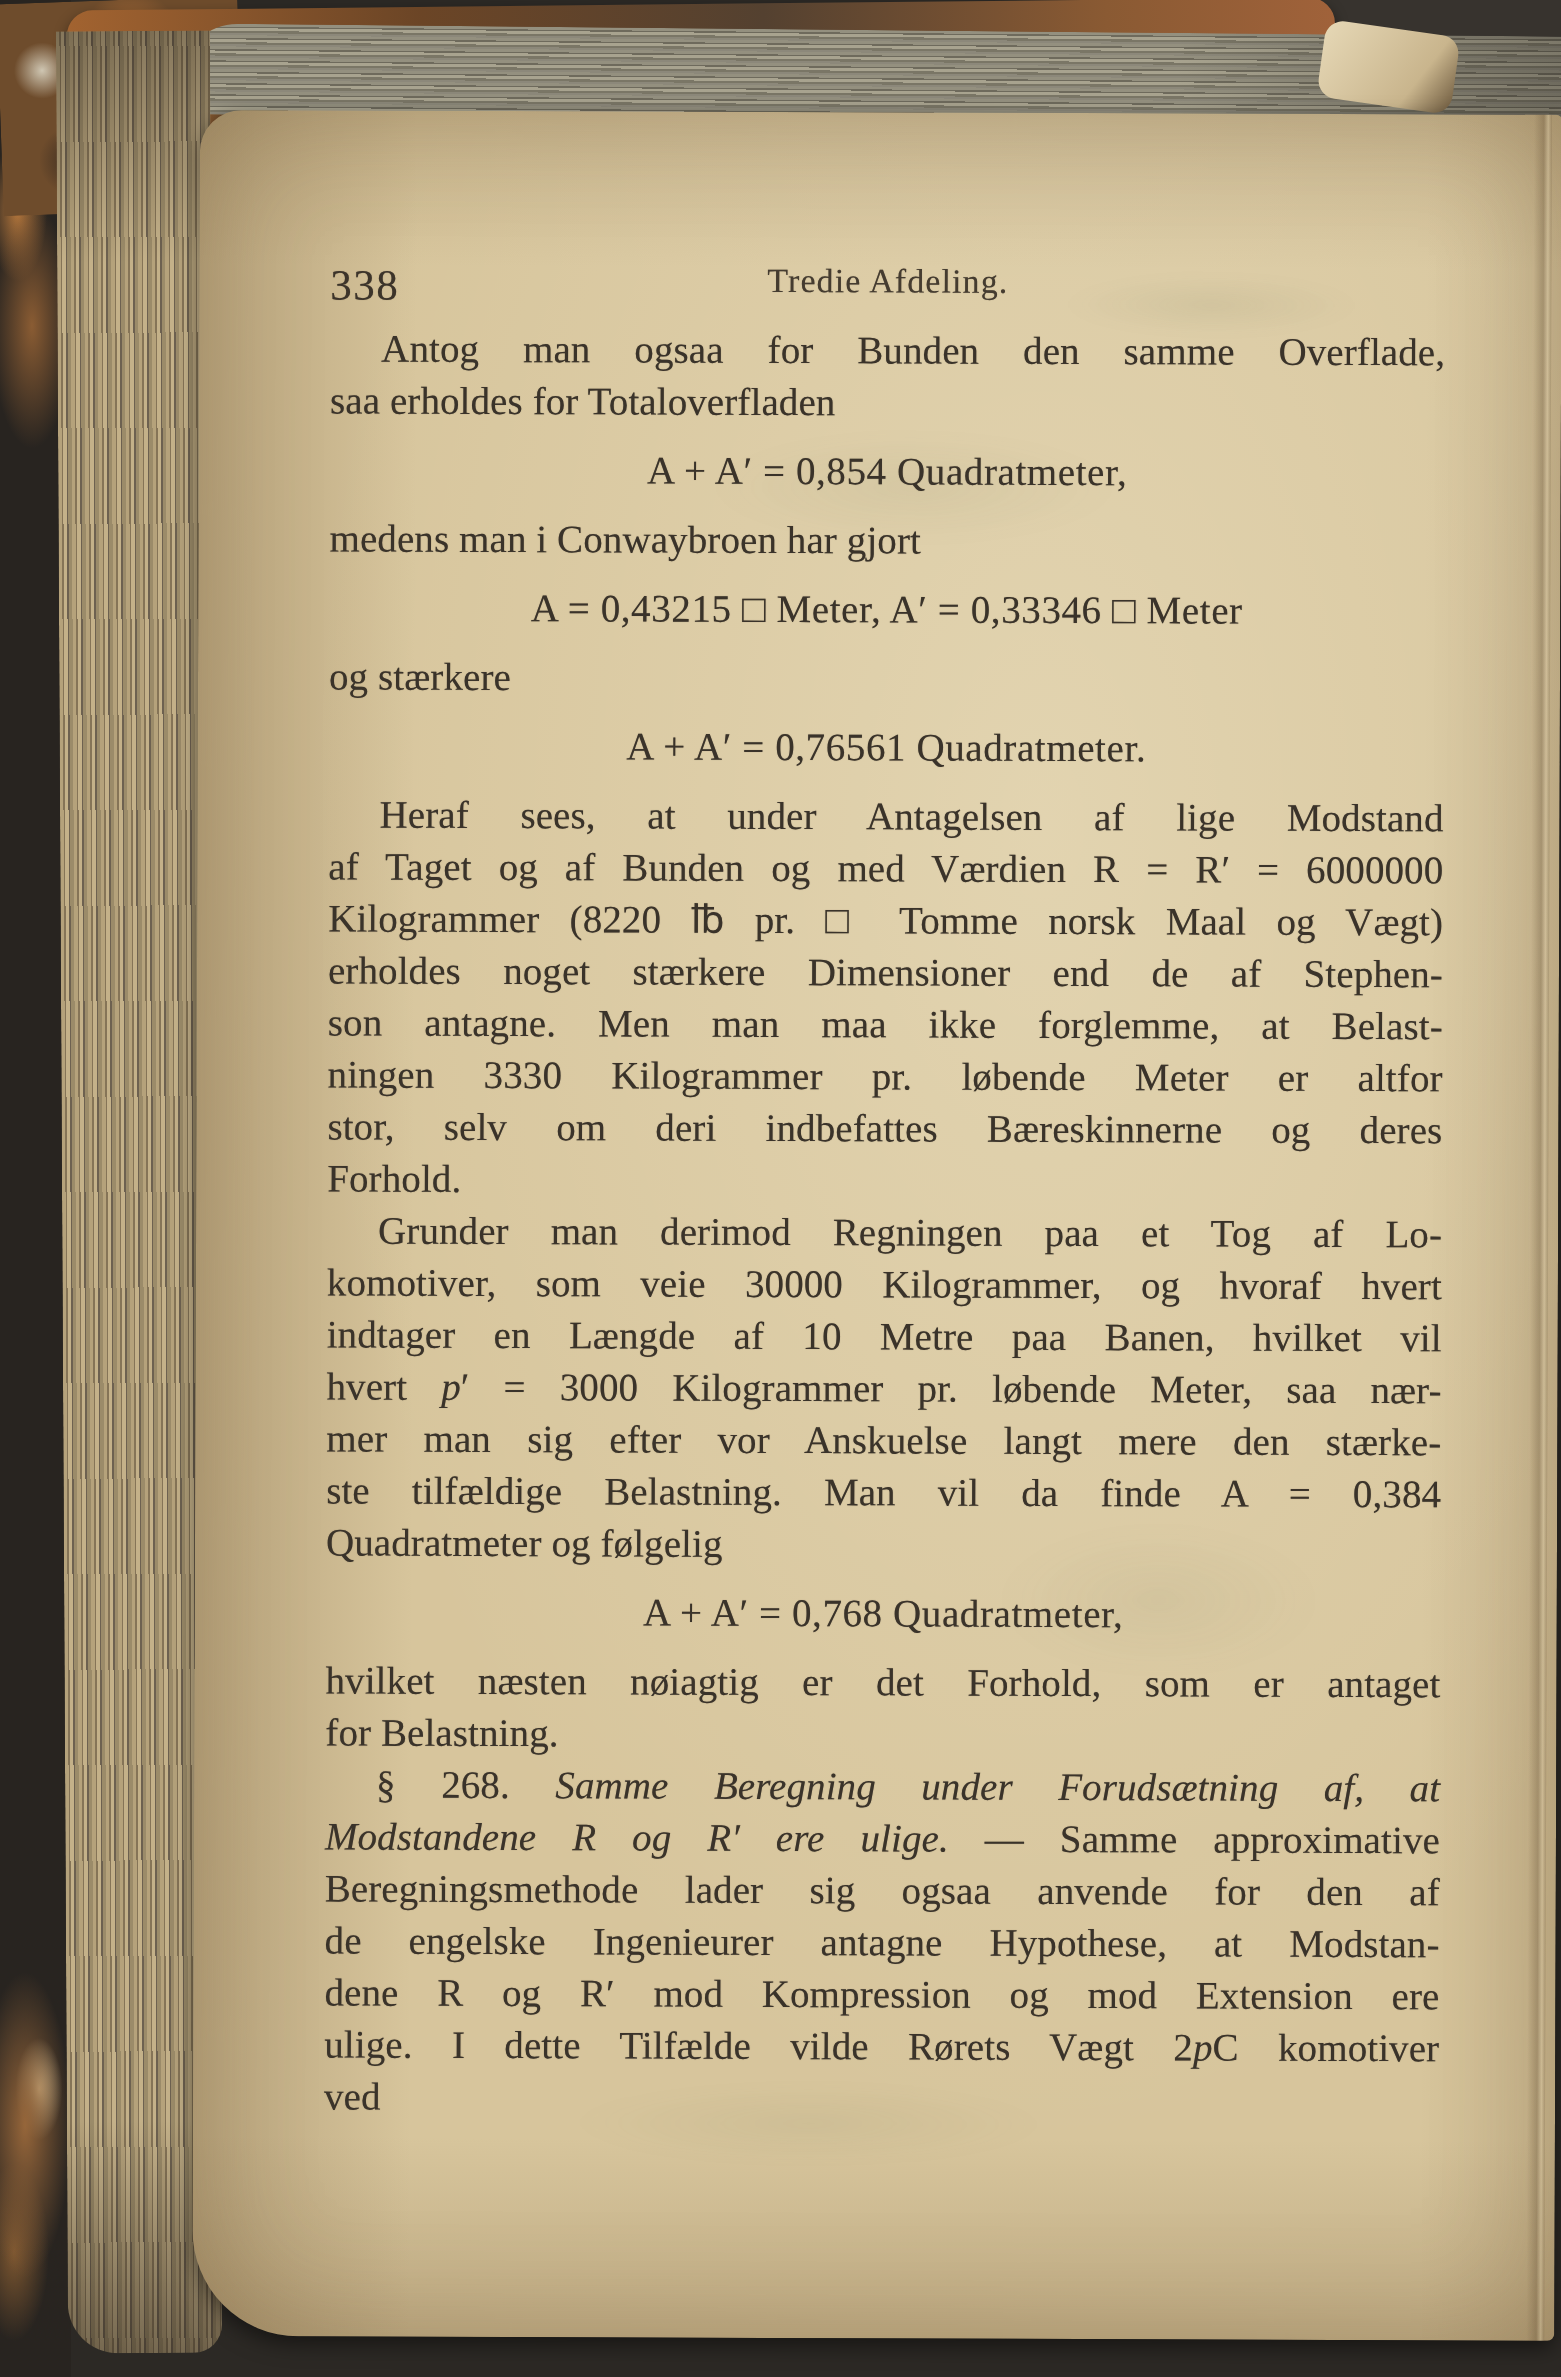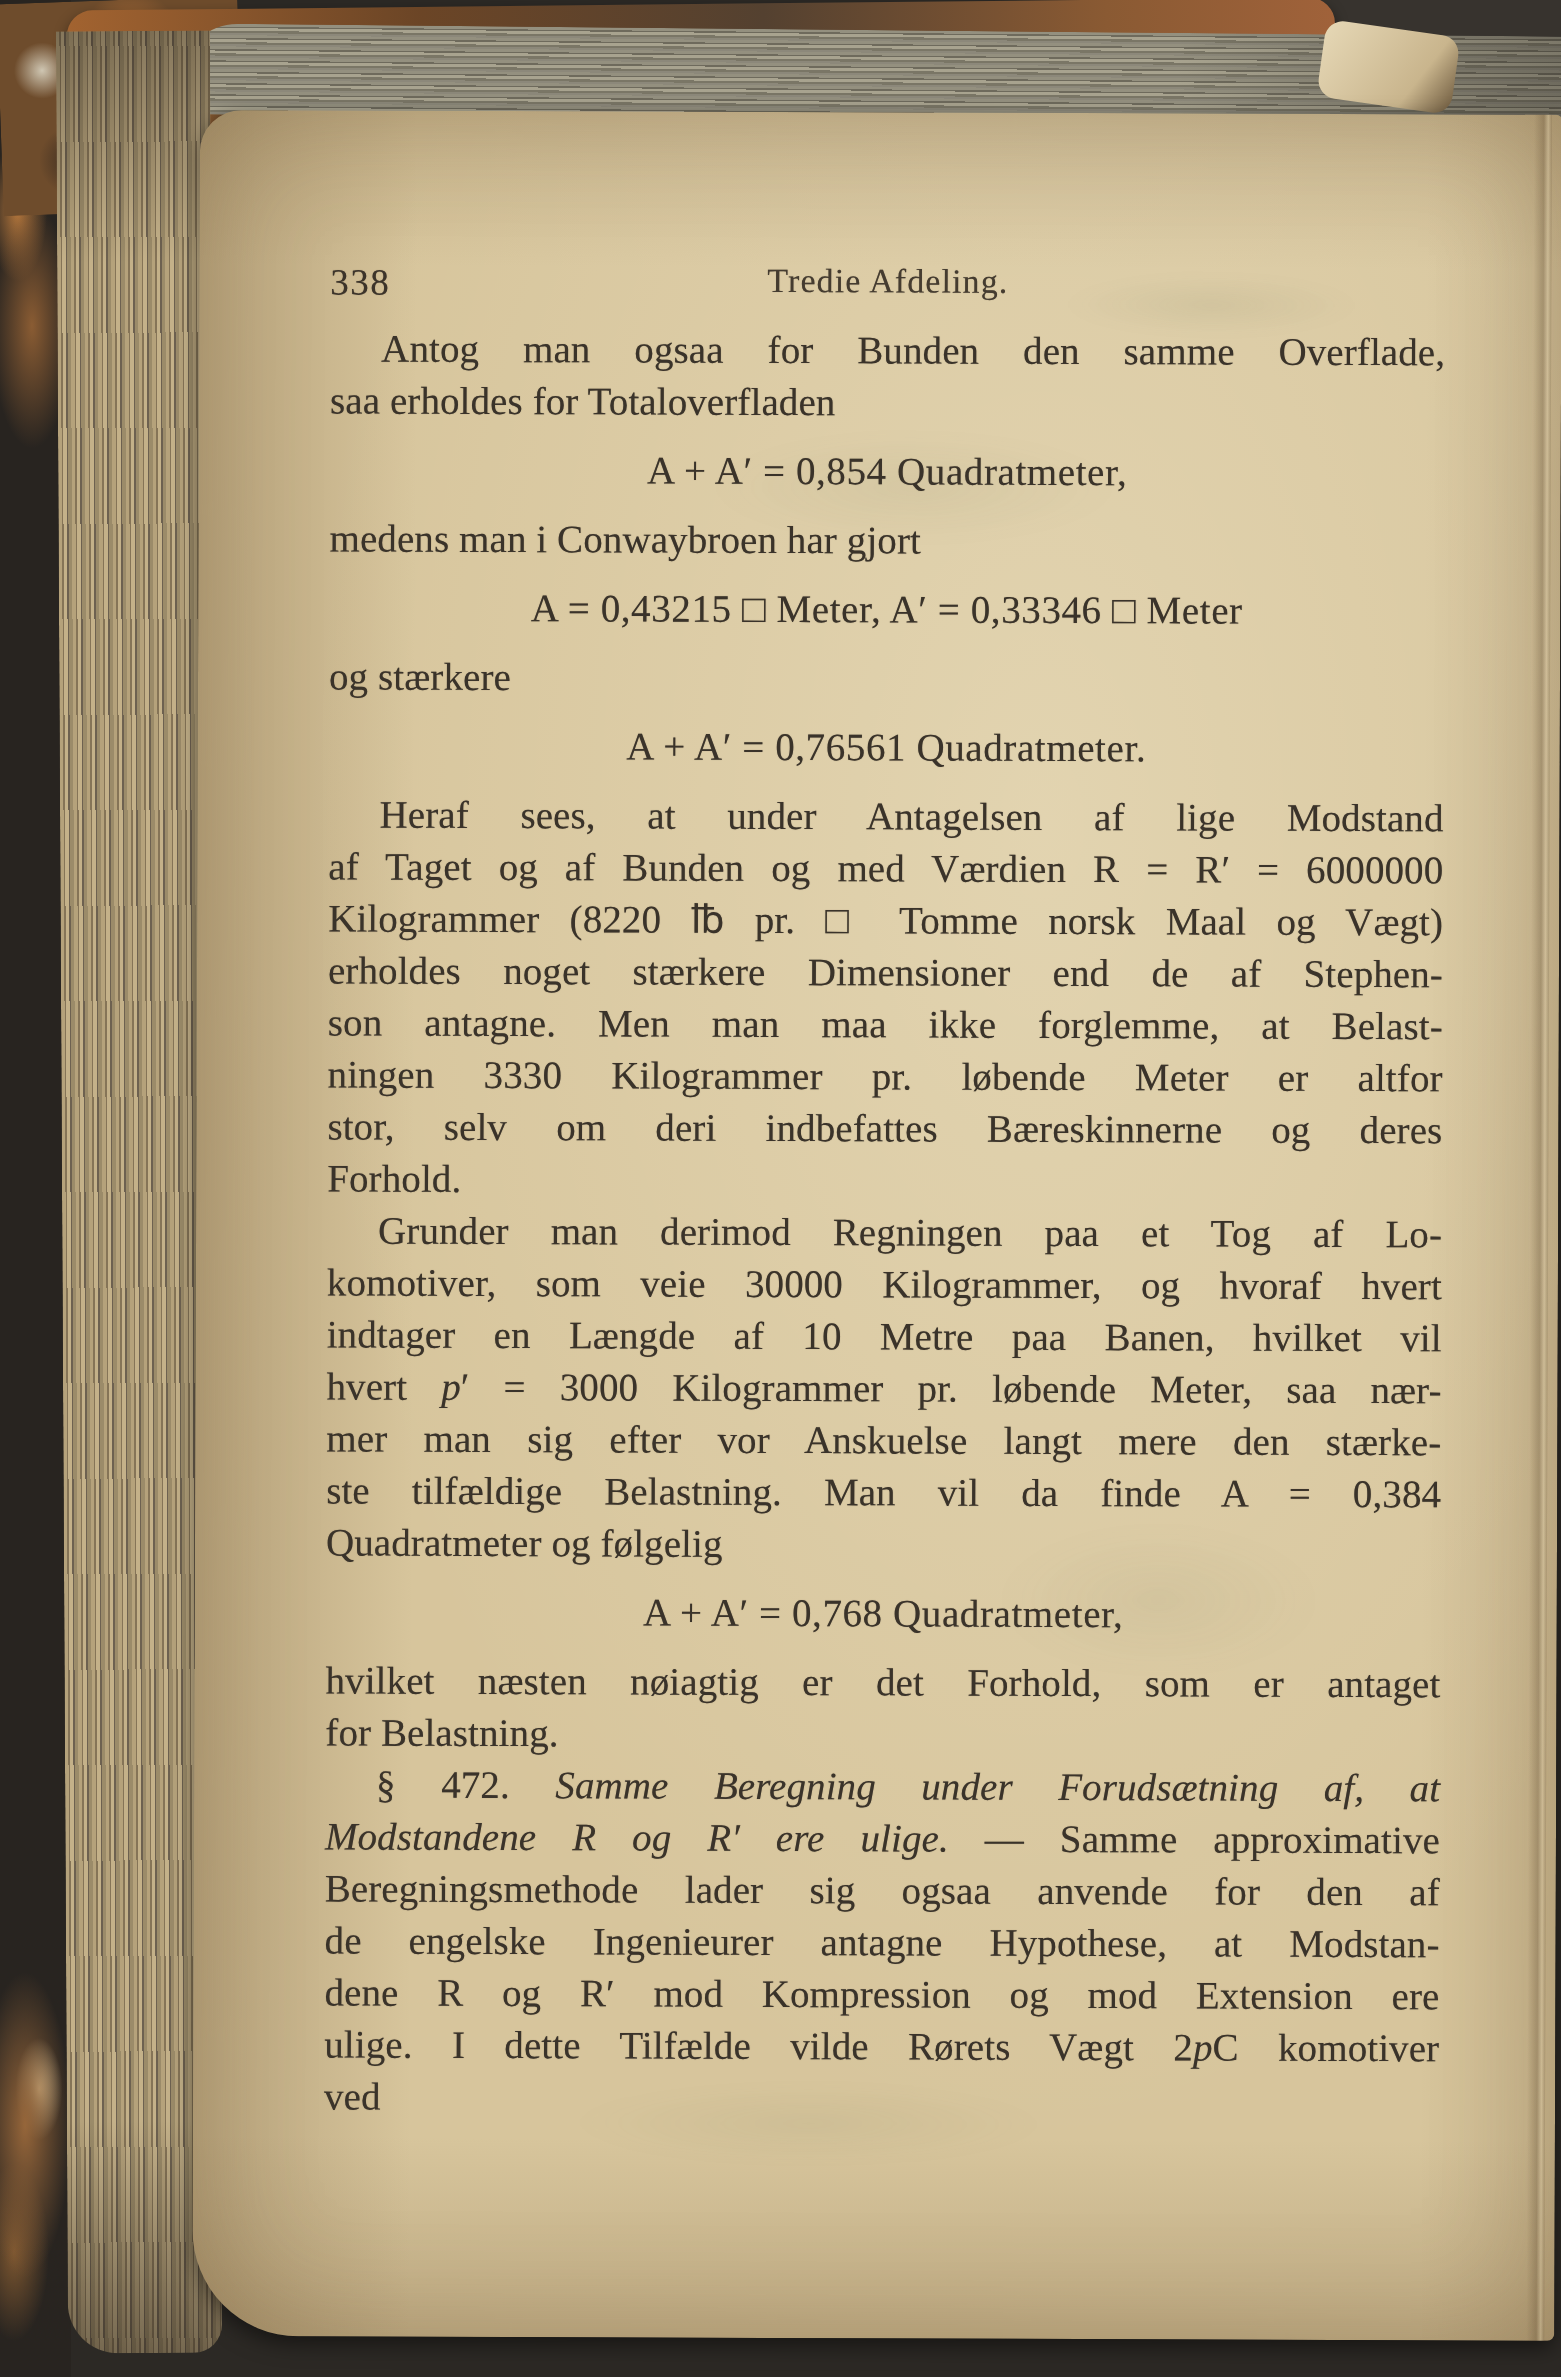--- a/index.html
+++ b/index.html
@@ -89,21 +89,21 @@
   .ghost{position:absolute;filter:blur(5px);opacity:0.55;pointer-events:none;}
   .g1{left:814px;top:149px;width:397px;height:85px;background:radial-gradient(closest-side,rgba(105,110,78,0.18),rgba(105,110,78,0) 75%);}
   .g2{left:439px;top:297px;width:552px;height:156px;background:radial-gradient(closest-side,rgba(105,110,78,0.14),rgba(105,110,78,0) 75%);}
   .g3{left:744px;top:1381px;width:439px;height:212px;background:radial-gradient(closest-side,rgba(105,110,78,0.13),rgba(105,110,78,0) 75%);}
   .g4{left:297px;top:1955px;width:637px;height:113px;background:radial-gradient(closest-side,rgba(105,110,78,0.15),rgba(105,110,78,0) 75%);}
 
   
   .header-row{position:absolute;left:131px;top:150px;width:1115px;height:50px;}
   .pagenum{
     position:absolute;left:0;top:0;
-    font-size:37px;color:#3c342a;letter-spacing:1.4px;
+    font-size:43px;color:#3c342a;letter-spacing:1.4px;
     text-shadow:0 0 0.8px rgba(58,48,38,0.55);
   }
   .running-title{
     display:block;text-align:center;
     font-size:34px;color:#453c30;letter-spacing:1.1px;
     text-shadow:0 0 0.7px rgba(58,48,38,0.5);
   }
   .textblock{position:absolute;left:131px;top:212px;width:1115px;color:#3a332a;}
   .line{
     font-size:39px;line-height:52px;letter-spacing:0.1px;
@@ -157,21 +157,21 @@
       <div class="line indent"><span>Grunder man derimod Regningen paa et Tog af Lo-</span></div>
       <div class="line justify"><span>komotiver, som veie 30000 Kilogrammer, og hvoraf hvert</span></div>
       <div class="line justify"><span>indtager en Længde af 10 Metre paa Banen, hvilket vil</span></div>
       <div class="line justify"><span>hvert </span><span class="it">p</span><span>′ = 3000 Kilogrammer pr. løbende Meter, saa nær-</span></div>
       <div class="line justify"><span>mer man sig efter vor Anskuelse langt mere den stærke-</span></div>
       <div class="line justify"><span>ste tilfældige Belastning. Man vil da finde A = 0,384</span></div>
       <div class="line left"><span>Quadratmeter og følgelig</span></div>
       <div class="line formula"><span>A + A′ = 0,768 Quadratmeter,</span></div>
       <div class="line justify"><span>hvilket næsten nøiagtig er det Forhold, som er antaget</span></div>
       <div class="line left"><span>for Belastning.</span></div>
-      <div class="line indent"><span>§ 472. </span><span class="it">Samme Beregning under Forudsætning af, at</span></div>
+      <div class="line indent"><span>§ 268. </span><span class="it">Samme Beregning under Forudsætning af, at</span></div>
       <div class="line justify"><span class="it">Modstandene R og R′ ere ulige.</span><span> — Samme approximative</span></div>
       <div class="line justify"><span>Beregningsmethode lader sig ogsaa anvende for den af</span></div>
       <div class="line justify"><span>de engelske Ingenieurer antagne Hypothese, at Modstan-</span></div>
       <div class="line justify"><span>dene R og R′ mod Kompression og mod Extension ere</span></div>
       <div class="line justify"><span>ulige. I dette Tilfælde vilde Rørets Vægt 2</span><span class="it">p</span><span>C komotiver</span></div>
       <div class="line left"><span>ved</span></div>
     </div>
 
   <div class="crease-right"></div>
 </div>

